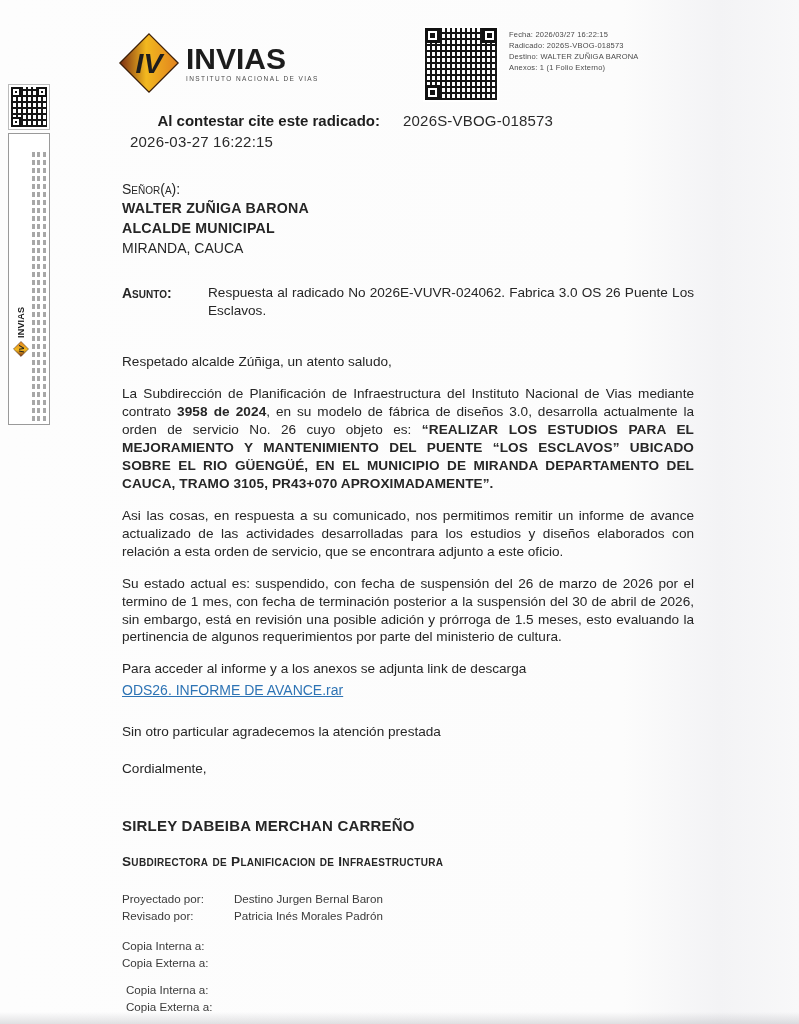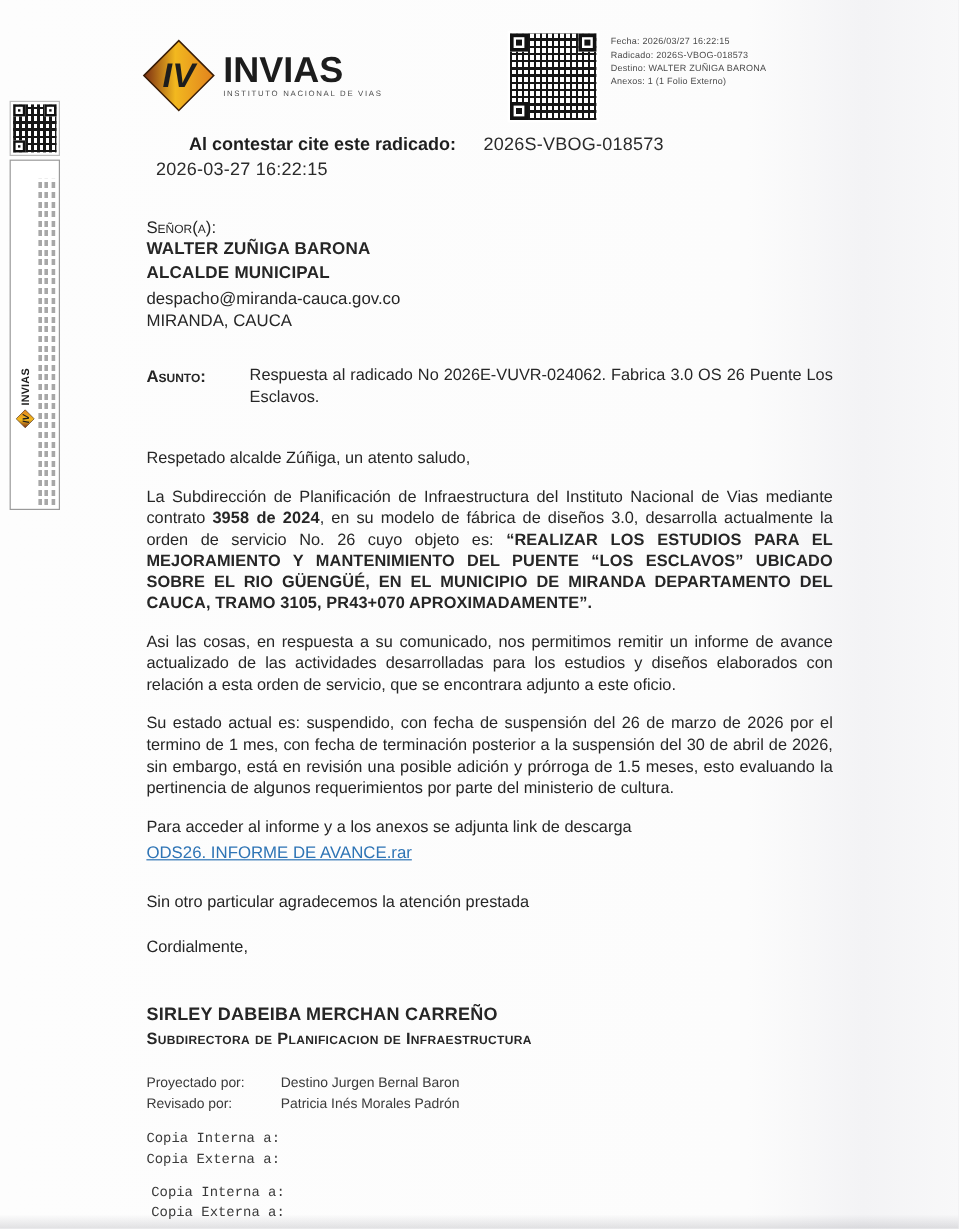--- a/index.html
+++ b/index.html
@@ -80,26 +80,26 @@
   .greeting { margin-top:33px; }
   p.body-p { margin-top:14px; text-align:justify; }
   p.body-p b { letter-spacing:.1px; }
   .download-intro { margin-top:14px; }
   .download-link { color:#2e74b5; text-decoration:underline; font-size:14px; cursor:pointer; display:inline-block; margin-top:3px; }
   .closing1 { margin-top:23px; }
   .closing2 { margin-top:19px; }
 
   .sig { margin-top:38px; }
   .sig-name { font-weight:bold; font-size:15px; letter-spacing:.2px; }
-  .sig-title { font-weight:bold; font-variant:small-caps; font-size:13.6px; margin-top:2px; letter-spacing:.3px; }
+  .sig-title { font-weight:bold; font-variant:small-caps; font-size:13.6px; margin-top:17px; letter-spacing:.3px; }
 
   .approval { margin-top:20px; font-size:11.6px; color:#3a3a3a; }
   .approval .row { display:grid; grid-template-columns:92px auto; column-gap:20px; margin-bottom:1.5px; }
   .copies { margin-top:15px; font-size:11.6px; color:#3a3a3a; }
-  .copies div { margin-bottom:1.5px;font-family:Liberation Mono, monospace; }
+  .copies div { margin-bottom:1.5px; }
   .copies.second { margin-left:4px; margin-top:12px; }
 </style>
 </head>
 <body>
 
 <div class="page">
 
   <div class="header">
     <div class="logo-block">
       <svg class="logo-diamond" viewBox="0 0 100 100">
@@ -167,21 +167,20 @@
       </div>
     </div>
   </div>
 
   <div class="content">
 
     <div class="recipient">
       <div class="salutation">Señor(a):</div>
       <div class="r-name">WALTER ZUÑIGA BARONA</div>
       <div class="r-title">ALCALDE MUNICIPAL</div>
-      <div class="r-email">despacho@miranda-cauca.gov.co</div>
       <div class="r-city">MIRANDA, CAUCA</div>
     </div>
 
     <div class="subject">
       <span class="lab">Asunto:</span>
       <span class="txt">Respuesta al radicado No 2026E-VUVR-024062. Fabrica 3.0 OS 26 Puente Los Esclavos.</span>
     </div>
 
     <div class="greeting">Respetado alcalde Zúñiga, un atento saludo,</div>
 

